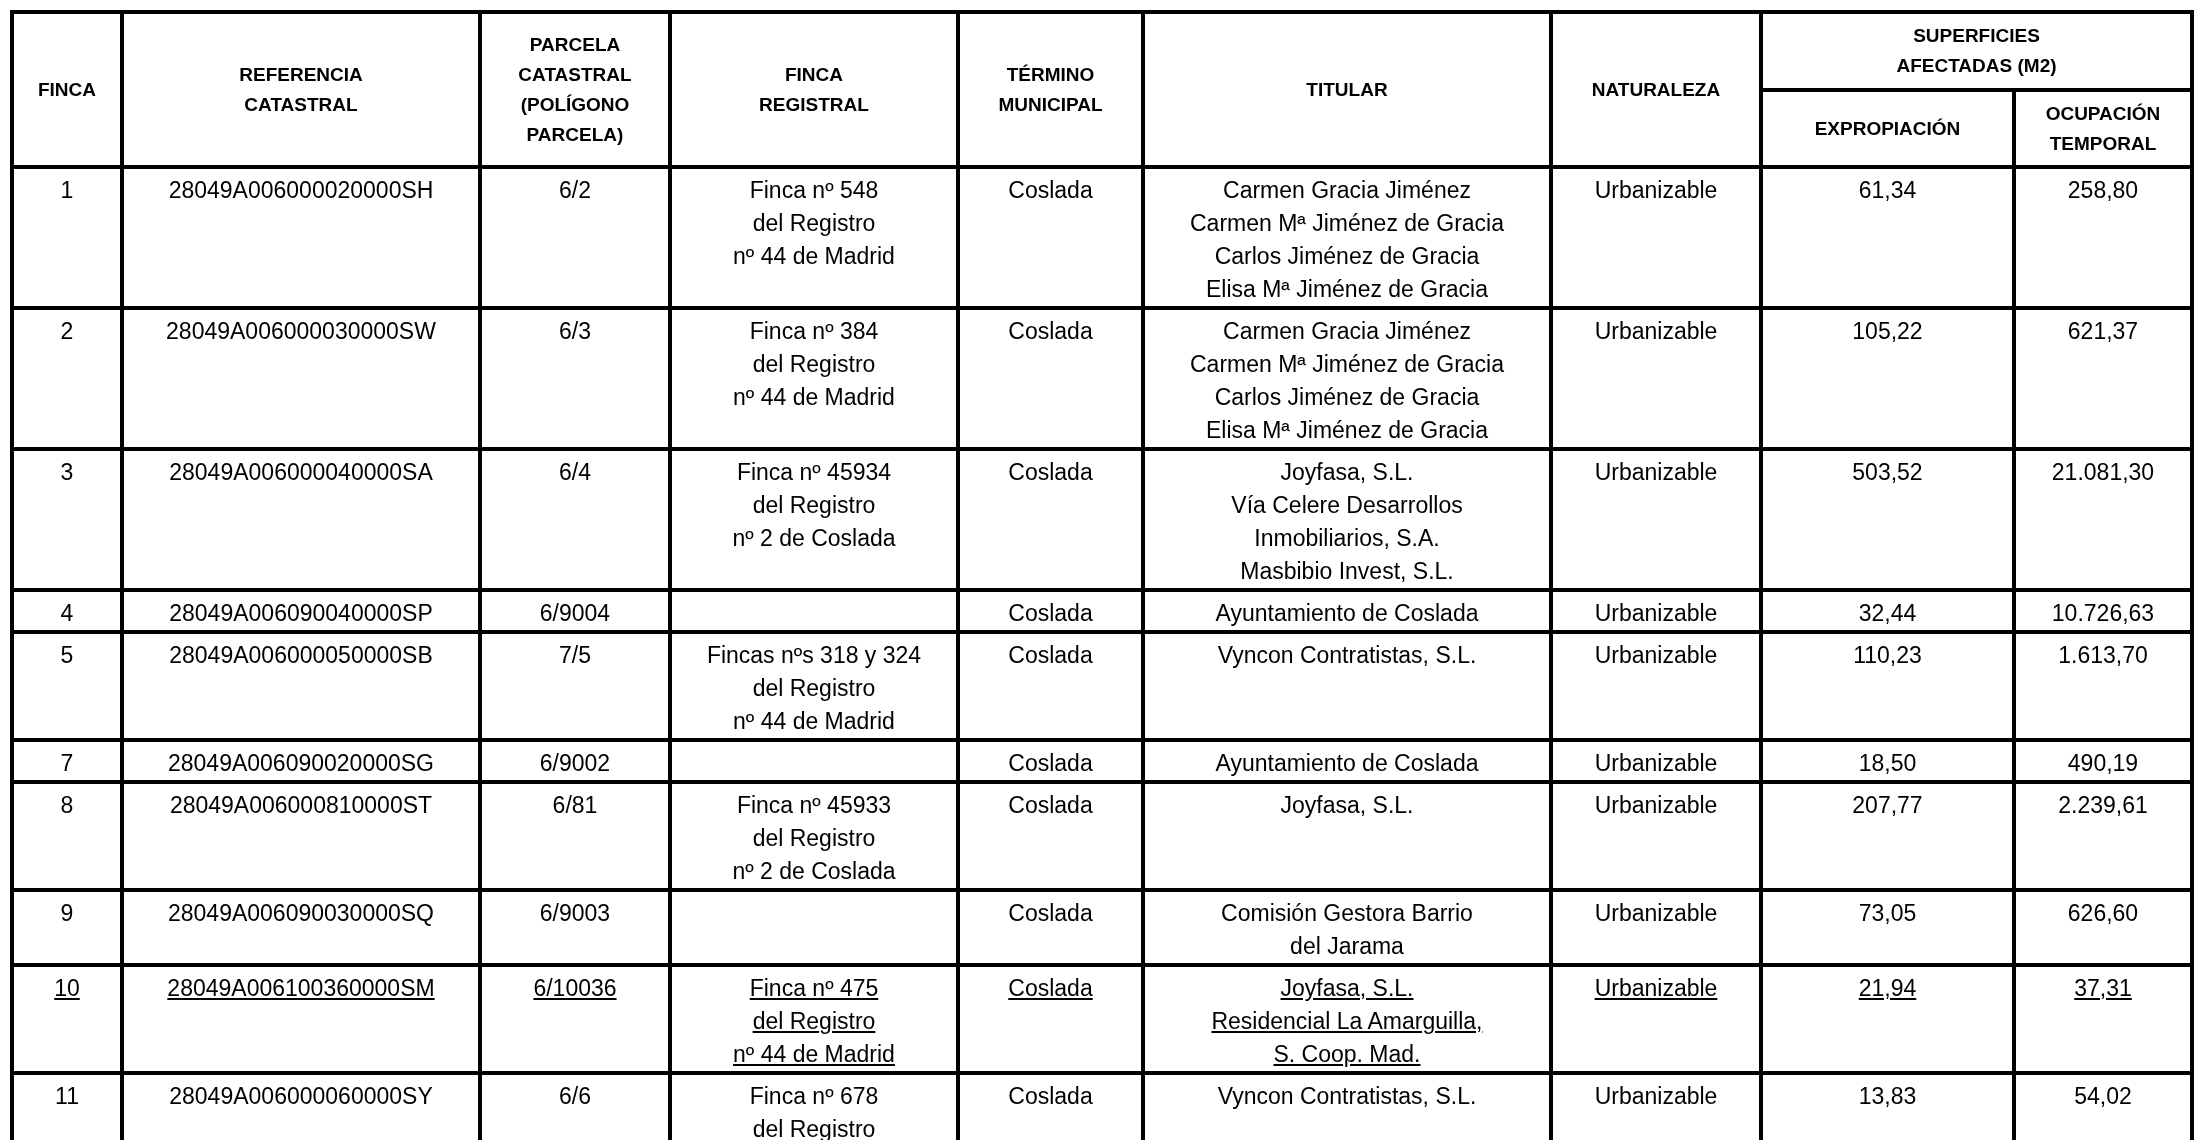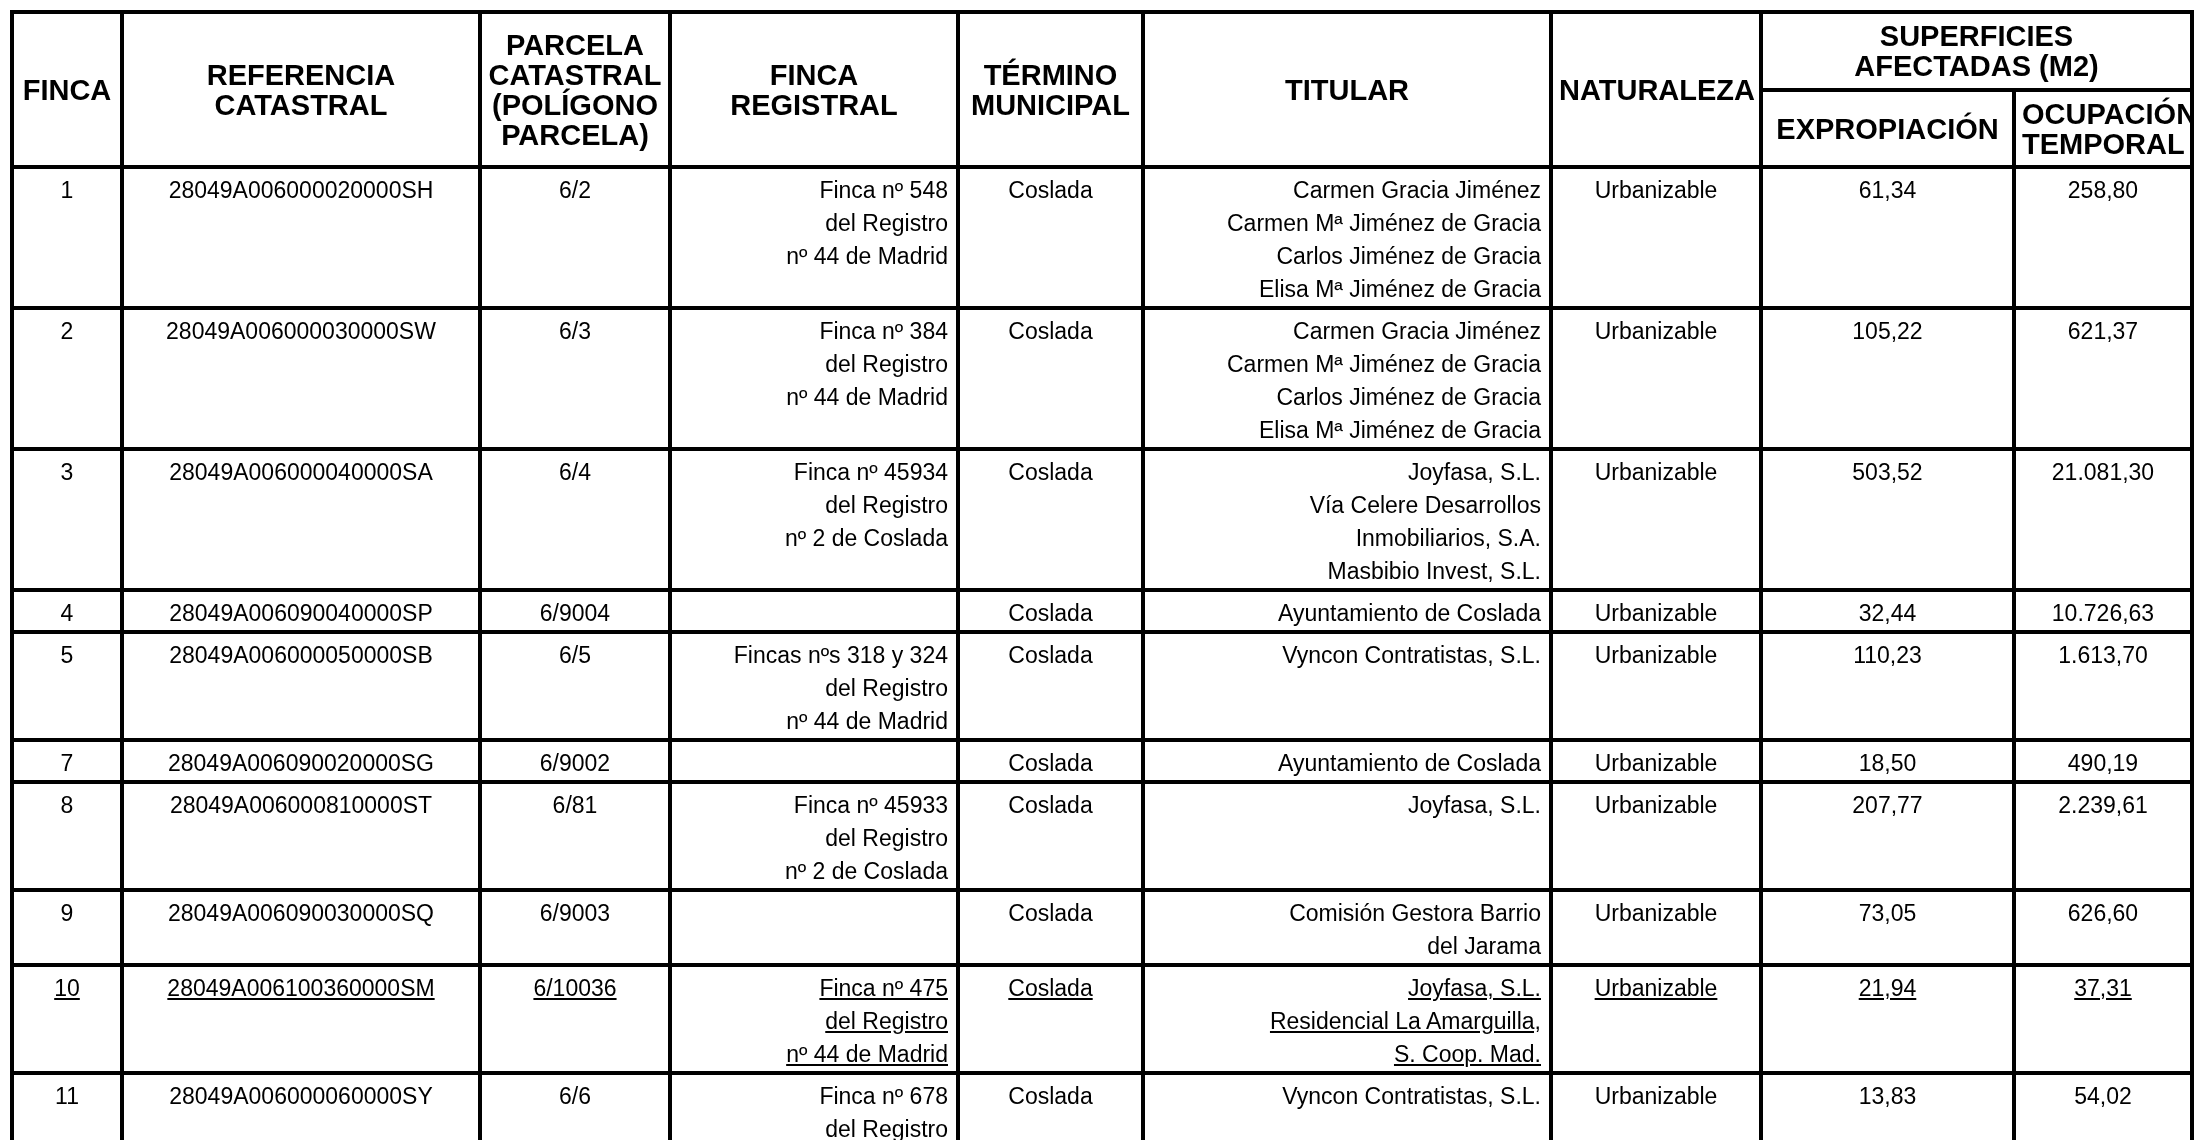--- a/index.html
+++ b/index.html
@@ -24,21 +24,21 @@
     table-layout: fixed;
     background: #ffffff;
   }
   .doc-table th, .doc-table td {
     border: 4px solid #000000;
     white-space: pre-line;
     overflow: hidden;
     color: #000000;
   }
   .doc-table th {
-    font-size: 29px;
+    font-size: 19px;
     font-weight: bold;
     line-height: 30px;
     text-align: center;
     vertical-align: middle;
     padding: 4px 6px;
   }
   .doc-table td {
     font-size: 23px;
     font-weight: normal;
     line-height: 33px;
@@ -47,21 +47,21 @@
   }
   
   .col-finca,
   .col-referencia_catastral,
   .col-parcela_catastral,
   .col-termino_municipal,
   .col-naturaleza,
   .col-expropiacion,
   .col-ocupacion_temporal { text-align: center; }
   .col-finca_registral,
-  .col-titular { text-align: right; padding-left: 16px; }
+  .col-titular { text-align: center; padding-left: 16px; }
   tr.header-top { height: 78px; }
   tr.header-bottom { height: 77px; }
 </style>
 </head>
 <body>
 
 <div class="page">
   <table class="doc-table">
     <colgroup>
       <col style="width:110px">
@@ -154,21 +154,21 @@
           <td class="col-finca_registral"></td>
           <td class="col-termino_municipal">Coslada</td>
           <td class="col-titular">Ayuntamiento de Coslada</td>
           <td class="col-naturaleza">Urbanizable</td>
           <td class="col-expropiacion">32,44</td>
           <td class="col-ocupacion_temporal">10.726,63</td>
         </tr>
         <tr style="height: 92px;">
           <td class="col-finca">5</td>
           <td class="col-referencia_catastral">28049A006000050000SB</td>
-          <td class="col-parcela_catastral">6/5</td>
+          <td class="col-parcela_catastral">7/5</td>
           <td class="col-finca_registral">Fincas nºs 318 y 324
 del Registro
 nº 44 de Madrid</td>
           <td class="col-termino_municipal">Coslada</td>
           <td class="col-titular">Vyncon Contratistas, S.L.</td>
           <td class="col-naturaleza">Urbanizable</td>
           <td class="col-expropiacion">110,23</td>
           <td class="col-ocupacion_temporal">1.613,70</td>
         </tr>
         <tr style="height: 40px;">

